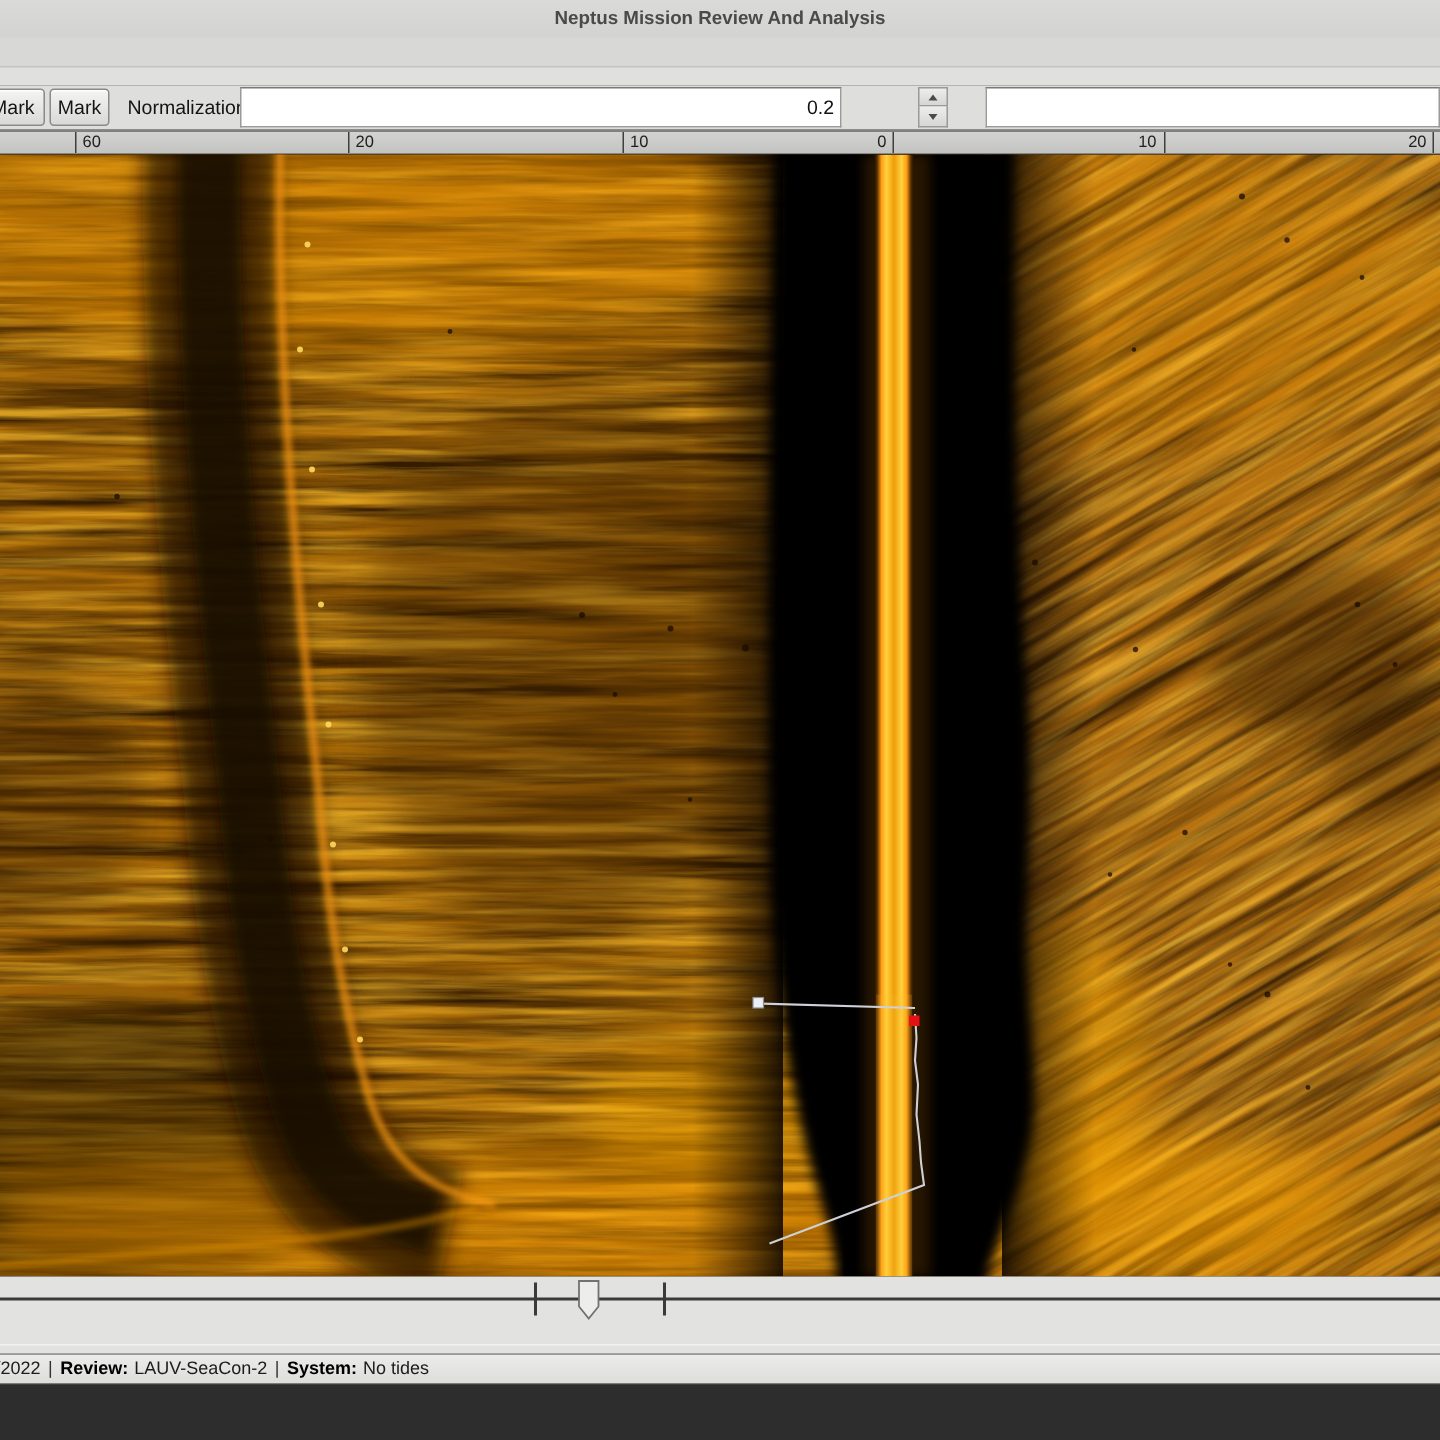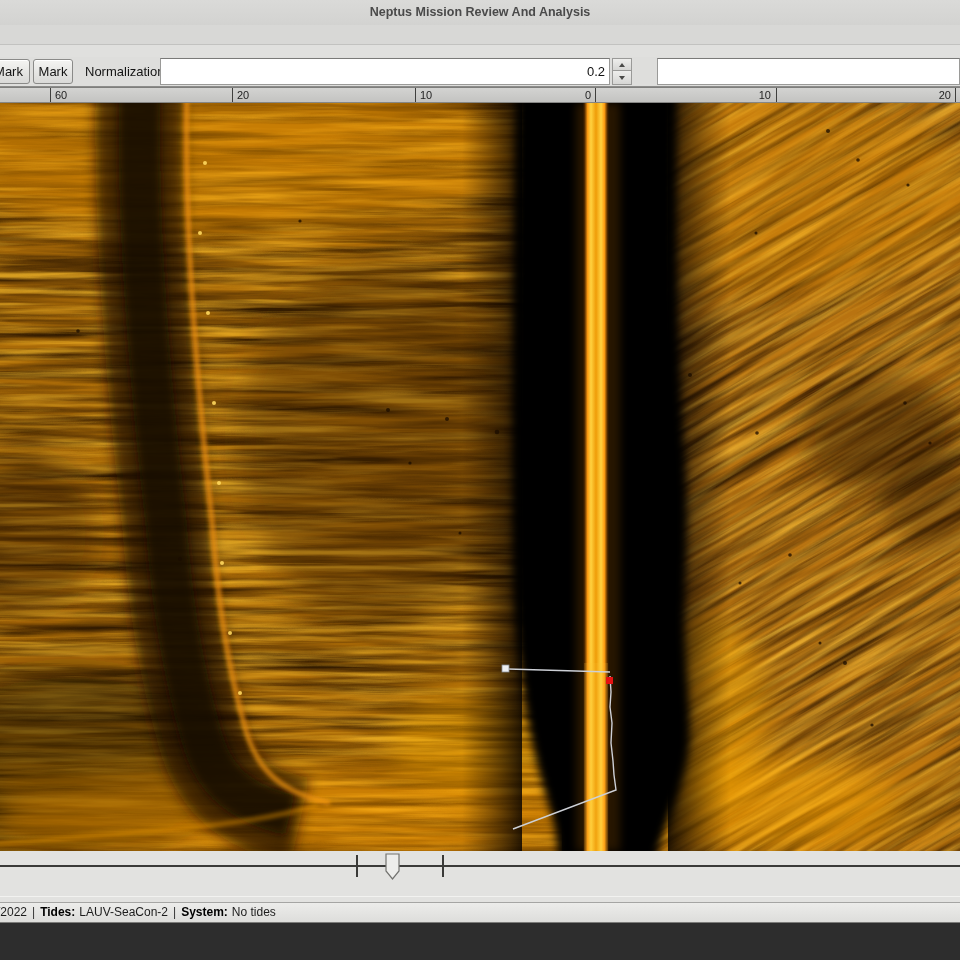--- a/index.html
+++ b/index.html
@@ -66,21 +66,21 @@
     <span>Neptus Mission Review And Analysis</span>
   </div>
 
   <div class="menustrip-a"></div>
   <div class="menustrip-b"></div>
 
   <div class="toolbar">
     <div class="tb-btn" style="left:-13px;width:43px;">Mark</div>
     <div class="tb-btn" style="left:33px;width:40px;">Mark</div>
     <div class="tb-label" style="left:85px;">Normalization</div>
-    <input class="tb-field" style="left: 160px; width: 450px; text-align: right; padding-right: 4px;" value="0.2">
+    <input class="tb-field" style="left: 160px; width: 401px; text-align: right; padding-right: 4px;" value="0.2">
     <div class="spinner">
       <div class="spin-half spin-up">
         <span class="tri-up"></span>
       </div>
       <div class="spin-half spin-down">
         <span class="tri-down"></span>
       </div>
     </div>
     <div class="tb-label" style="left:662px;">TVG</div>
     <input class="tb-field" style="left: 657px; width: 303px; padding-left: 4px;" value="">
@@ -273,19 +273,19 @@
     <div class="slider-thumb">
       <svg width="18" height="28" viewBox="0 0 18 28">
         <path d="M2,1 h13 v17 l-6.5,8 l-6.5,-8 z" fill="#ededeb" stroke="#72726f" stroke-width="1.2"></path>
       </svg>
     </div>
     <div class="substrip-line"></div>
   </div>
 
   <div class="statusbar">
     <div class="statusbar-inner">
-      <span>/2022</span><span class="sep">|</span><span class="lbl">Tides:</span><span class="val">LAUV-SeaCon-2</span><span class="sep">|</span><span class="lbl">System:</span><span class="val">No tides</span>
+      <span>/2022</span><span class="sep">|</span><span class="lbl">Review:</span><span class="val">LAUV-SeaCon-2</span><span class="sep">|</span><span class="lbl">System:</span><span class="val">No tides</span>
     </div>
   </div>
 
   <div class="desktop"></div>
 
 </div>
 
 </body></html>

